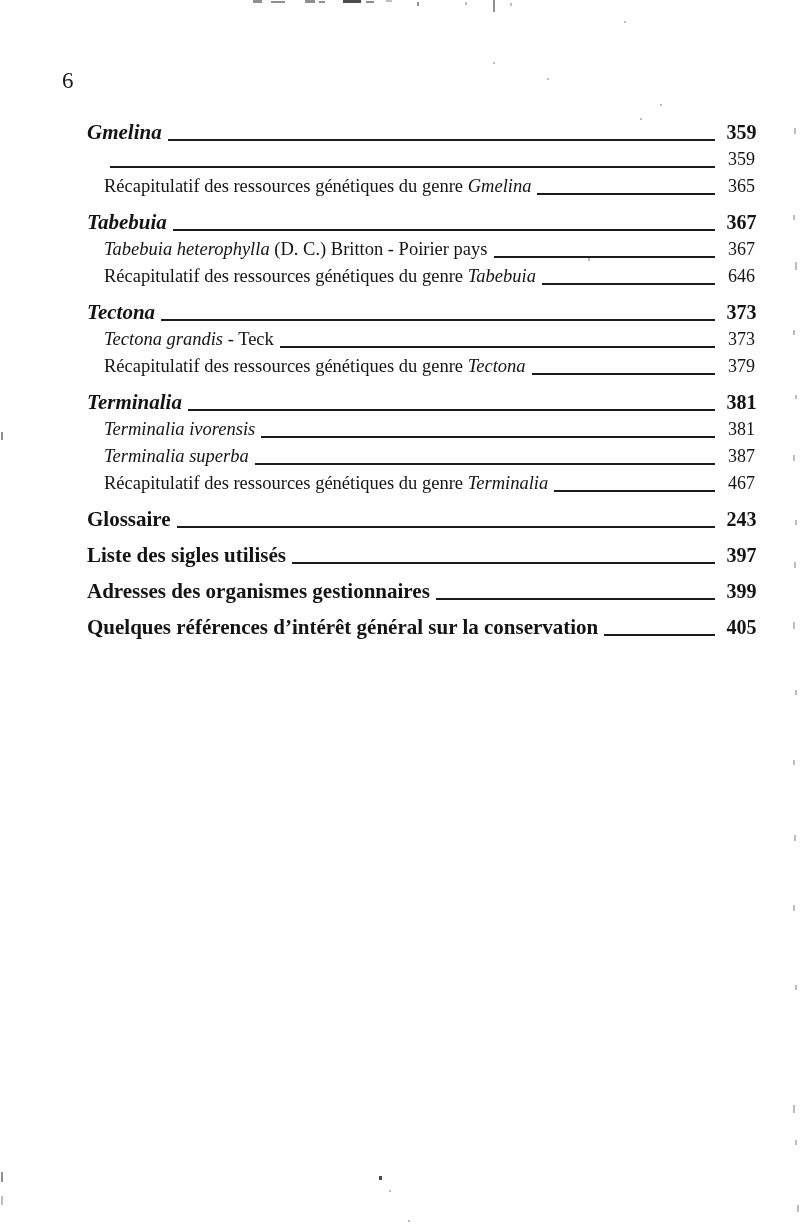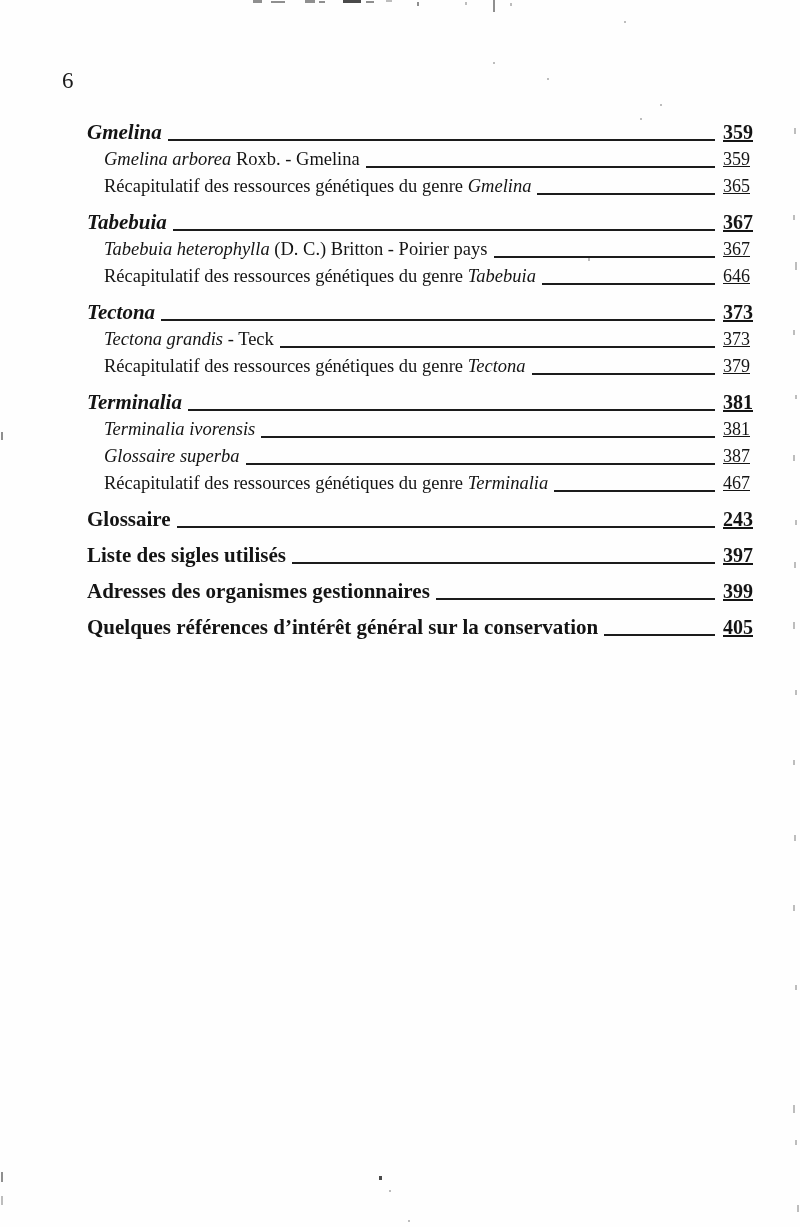--- a/index.html
+++ b/index.html
@@ -16,21 +16,21 @@
   .toc{
     position:absolute;left:87px;top:118px;width:673px;
   }
   .row{display:flex;align-items:flex-end;height:27px;}
   .row .label{white-space:nowrap;line-height:26px;text-align:center;}
   .row .leader{
     flex:1;min-width:18px;
     border-bottom:2px solid #1c1c1c;
     margin:0 8px 4px 6px;
   }
-  .row .pagenum{min-width:37px;text-align:left;line-height:26px;text-decoration:underline;}
+  .row .pagenum{min-width:37px;text-align:center;line-height:26px;}
   .section{margin-top:9px;}
   .section:first-child{margin-top:0;}
   .section .label{font-weight:bold;font-size:21px;}
   .section .pagenum{font-weight:bold;font-size:20px;}
   .sub{padding-left:17px;}
   .sub .label{font-size:18.5px;}
   .sub .pagenum{font-size:18px;}
   .it{font-style:italic;}
   .rm{font-style:normal;}
   
@@ -45,21 +45,20 @@
 
   <div class="folio">6</div>
 
   <div class="toc">
       <div class="row section">
     <span class="label"><span class="it">Gmelina</span></span>
     <span class="leader"></span>
     <span class="pagenum">359</span>
   </div>
       <div class="row sub">
-    <span class="label"><span class="it">Gmelina arborea</span><span class="rm"> Roxb. - Gmelina</span></span>
     <span class="leader"></span>
     <span class="pagenum">359</span>
   </div>
       <div class="row sub">
     <span class="label"><span class="rm">Récapitulatif des ressources génétiques du genre </span><span class="it">Gmelina</span></span>
     <span class="leader"></span>
     <span class="pagenum">365</span>
   </div>
       <div class="row section">
     <span class="label"><span class="it">Tabebuia</span></span>
@@ -95,21 +94,21 @@
     <span class="label"><span class="it">Terminalia</span></span>
     <span class="leader"></span>
     <span class="pagenum">381</span>
   </div>
       <div class="row sub">
     <span class="label"><span class="it">Terminalia ivorensis</span></span>
     <span class="leader"></span>
     <span class="pagenum">381</span>
   </div>
       <div class="row sub">
-    <span class="label"><span class="it">Glossaire superba</span></span>
+    <span class="label"><span class="it">Terminalia superba</span></span>
     <span class="leader"></span>
     <span class="pagenum">387</span>
   </div>
       <div class="row sub">
     <span class="label"><span class="rm">Récapitulatif des ressources génétiques du genre </span><span class="it">Terminalia</span></span>
     <span class="leader"></span>
     <span class="pagenum">467</span>
   </div>
       <div class="row section">
     <span class="label"><span class="rm">Glossaire</span></span>

